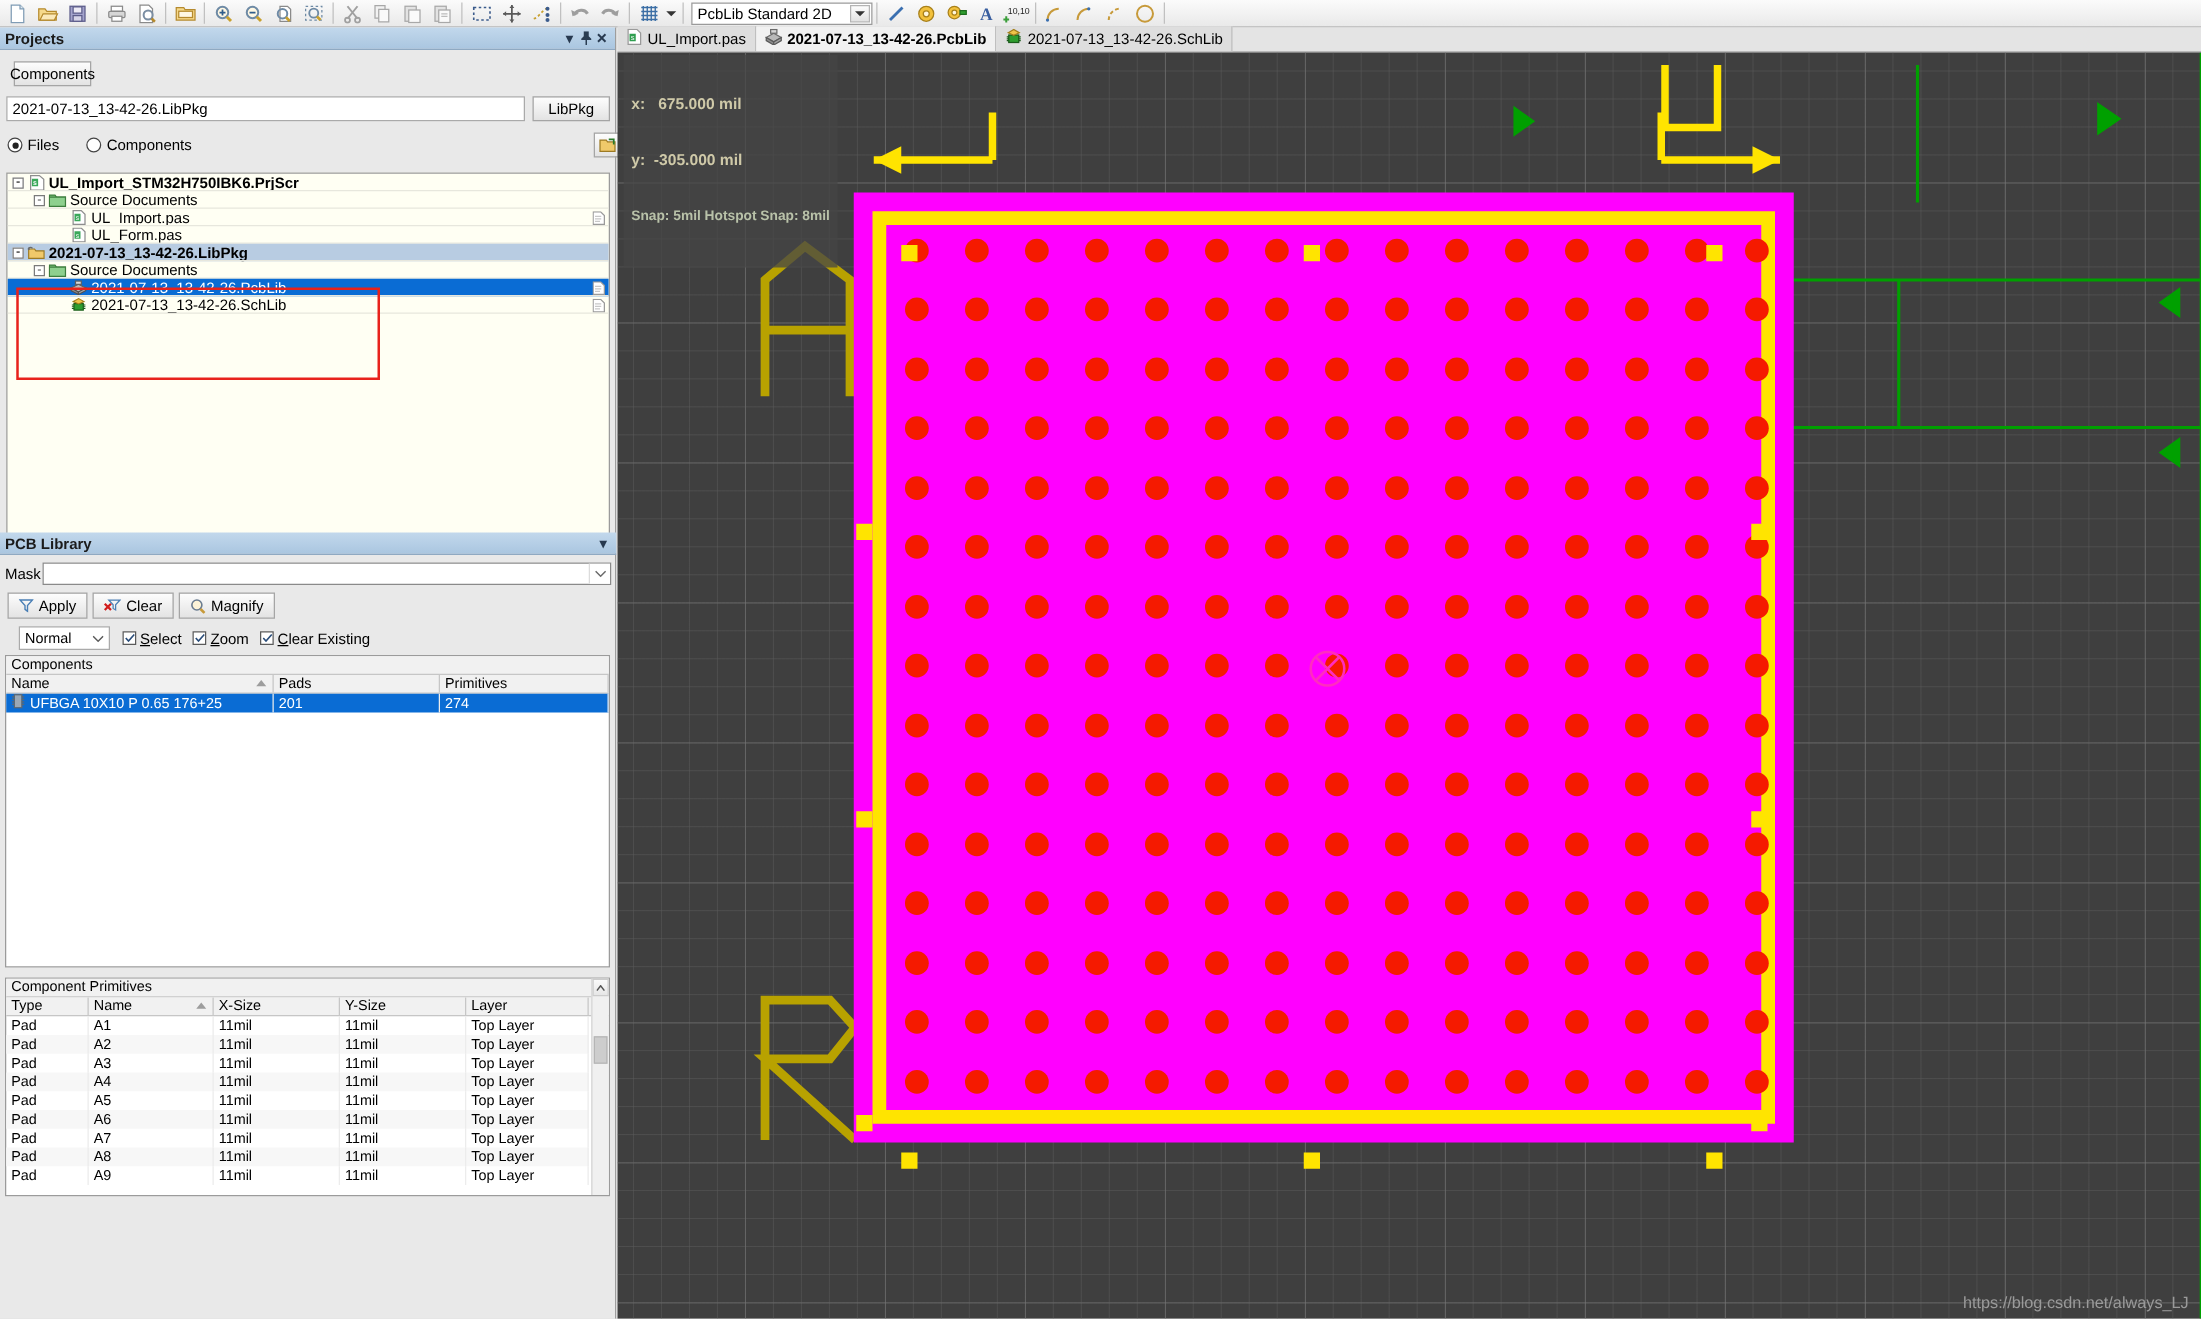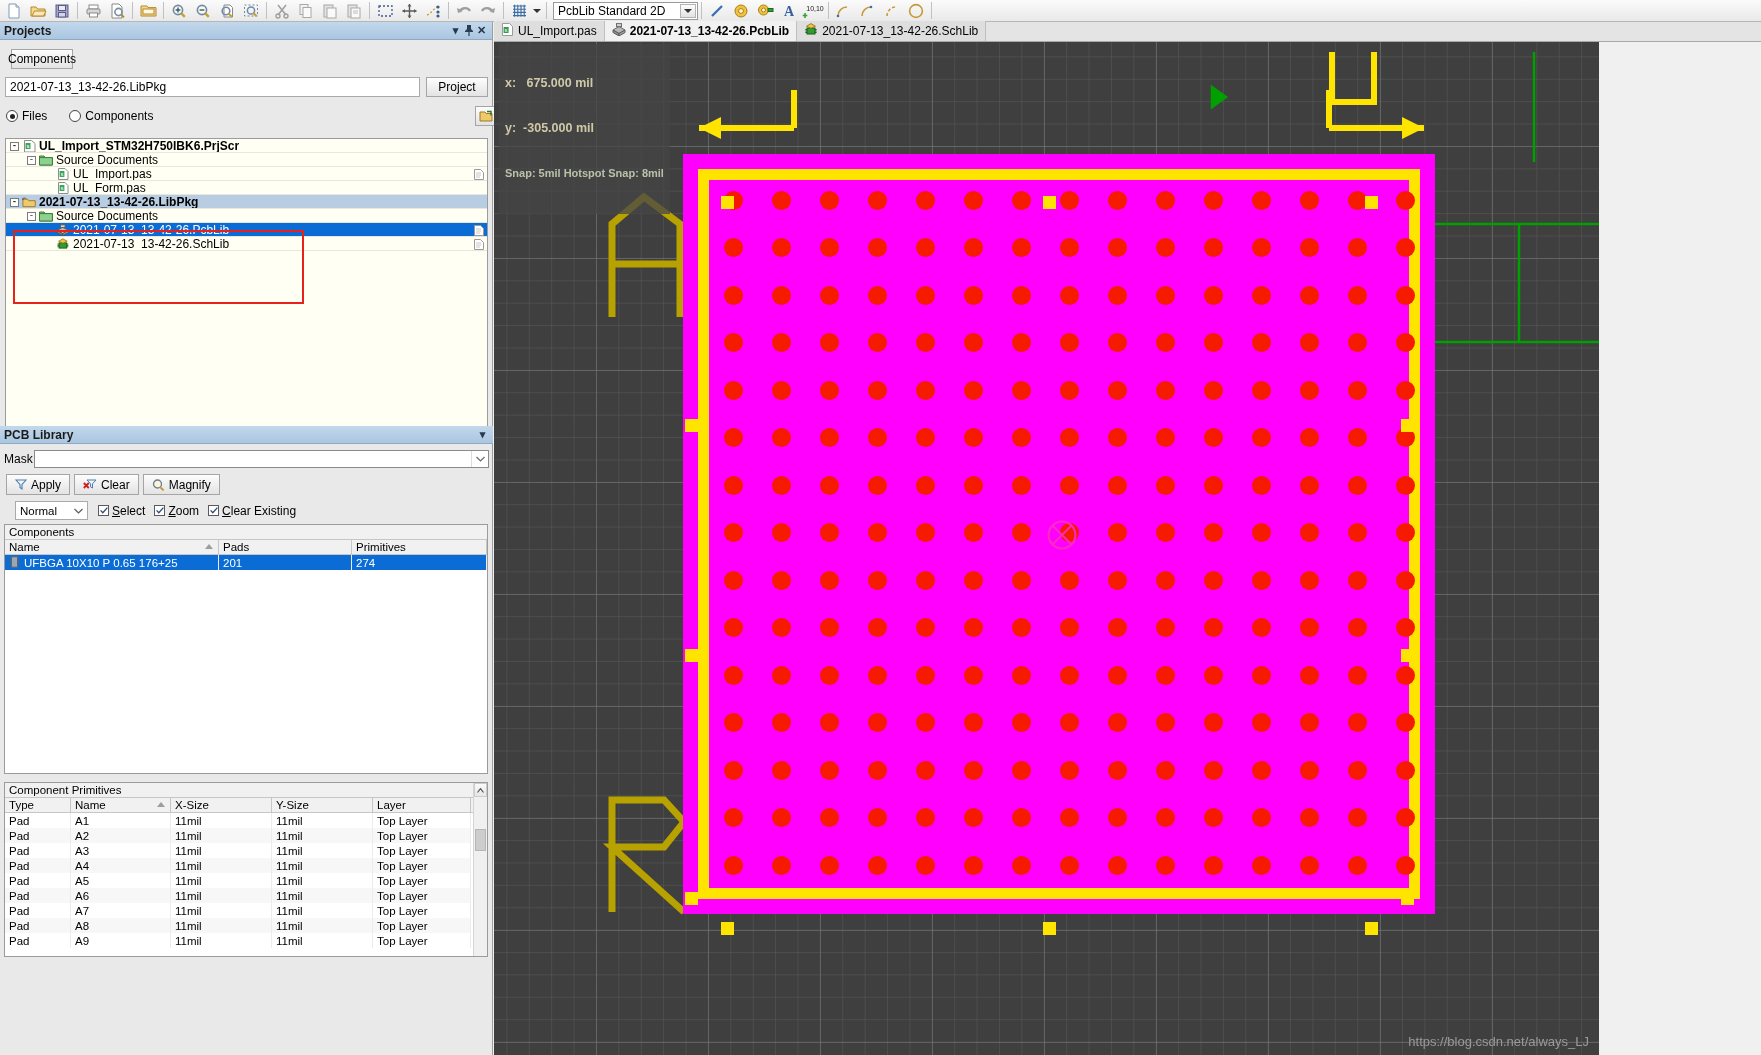--- a/index.html
+++ b/index.html
@@ -143,21 +143,21 @@
     background:#e4e4e4; border-bottom:1px solid #a8a8a8; display:flex; align-items:flex-end;
   }
   .tab {
     height:20px; display:flex; align-items:center; gap:4px; padding:0 7px;
     font-size:12px; background:#dedede; border-right:1px solid #bfbfbf; cursor:pointer;
   }
   .tab.active { background:#f1f1f1; font-weight:bold; }
 
   
   #canvas {
-    position:absolute; left:494px; top:42px; width:1105px; height:1013px;
+    position:absolute; left:494px; top:42px; width:1267px; height:1013px;
     background:#3f3f3f; overflow:hidden;text-decoration:underline;
   }
   #grid {
     position:absolute; inset:0;
     background-image:
       linear-gradient(to right, rgba(120,120,120,.55) 1px, transparent 1px),
       linear-gradient(to bottom, rgba(120,120,120,.55) 1px, transparent 1px),
       linear-gradient(to right, rgba(95,95,95,.45) 1px, transparent 1px),
       linear-gradient(to bottom, rgba(95,95,95,.45) 1px, transparent 1px);
     background-size: 112px 112px, 112px 112px, 22.4px 22.4px, 22.4px 22.4px;
@@ -407,21 +407,21 @@
     </div>
 
     <div class="row" style="position:absolute;left:5px;top:27px;">
       <div class="pbtn" style="width:62px;margin-left:6px;">Components</div>
     </div>
 
     <div class="row" style="position:absolute;left:5px;top:55px;">
       <div class="pfield" style="width:415px;">
         <span>2021-07-13_13-42-26.LibPkg</span>
       </div>
-      <div class="pbtn" style="width:62px;margin-left:6px;">Project</div>
+      <div class="pbtn" style="width:62px;margin-left:6px;">LibPkg</div>
     </div>
 
     <div class="row" style="position:absolute;left:6px;top:84px;gap:22px;">
       <label class="row" style="cursor:pointer;">
         <span class="radio on"></span>
         <span>Files</span>
       </label>
       <label class="row" style="cursor:pointer;">
         <span class="radio"></span>
         <span>Components</span>

